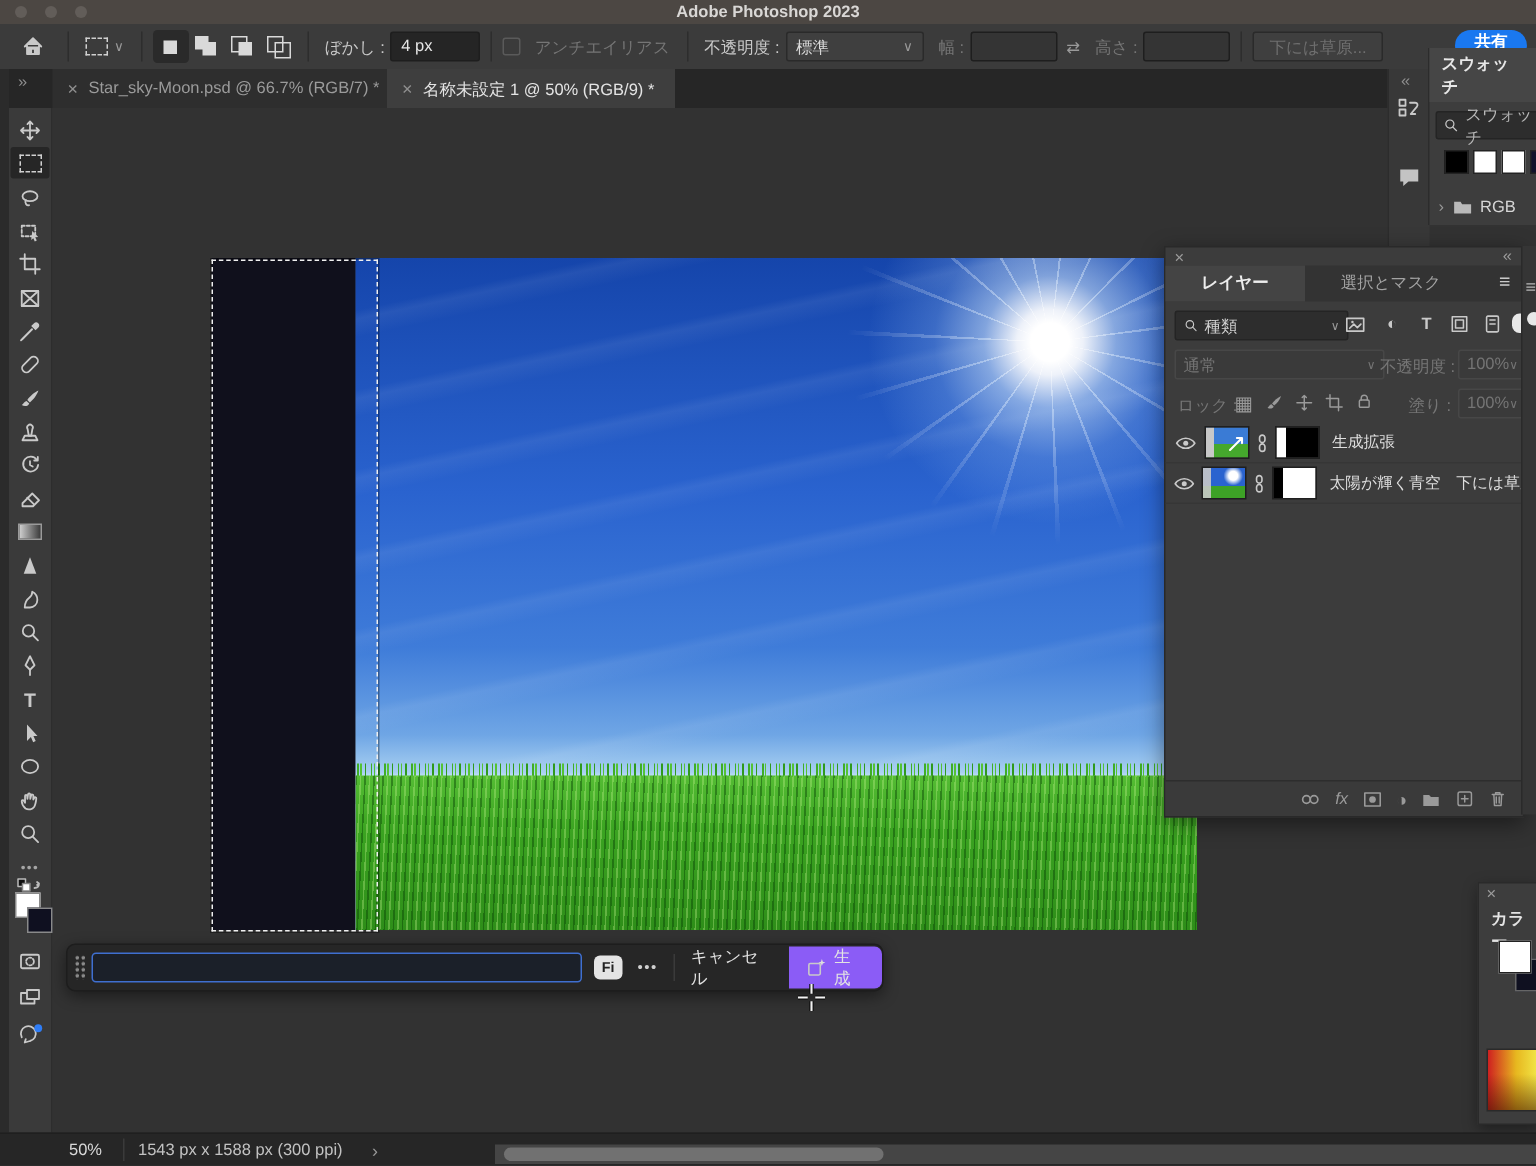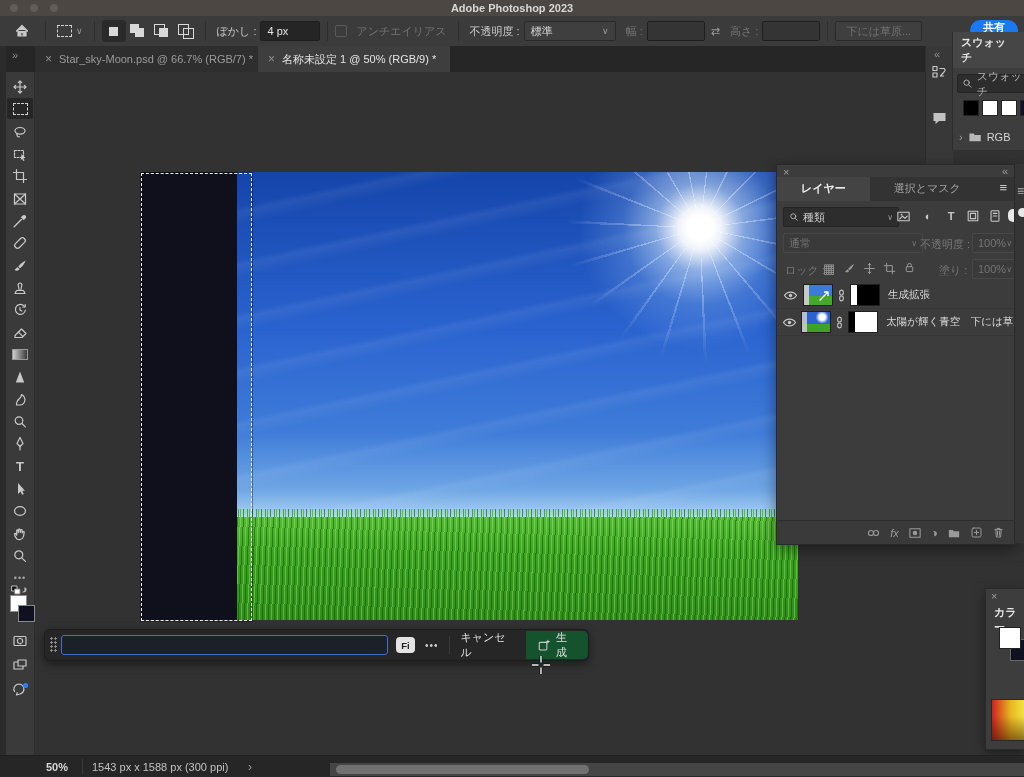--- a/index.html
+++ b/index.html
@@ -91,21 +91,21 @@
      background:linear-gradient(to bottom,rgba(0,0,0,0) 40%,rgba(60,18,0,.55) 100%),linear-gradient(to right,#ce2020,#e7b71f 55%,#f2e94a)}
 
   
   #genbar{left:44px;top:629px;width:543px;height:30px;background:#262626;border:1px solid #1d1d1d;border-radius:6px;box-shadow:0 3px 10px rgba(0,0,0,.45);display:flex;align-items:center}
   .handle{width:7px;height:16px;margin:0 4px 0 5px;background-image:radial-gradient(circle at 1.5px 1.5px,#8a8a8a 1px,transparent 1.4px);background-size:4px 4px}
   .prompt{width:328px;height:18px;background:#1b2029;border:1.5px solid #3f6fd0;border-radius:3px;color:#e6e6e6;padding:0 5px;font-size:11px;outline:none}
   .fi-badge{width:20px;height:16px;background:#e4e4e4;color:#222;font-weight:bold;font-size:9.5px;border-radius:4px;display:flex;align-items:center;justify-content:center;margin-left:8px}
   .gb-more{color:#cfcfcf;letter-spacing:1px;margin:0 10px;font-size:10px}
   .gb-sep{width:1px;height:18px;background:#3a3a3a}
   .gb-btn{display:flex;align-items:center;gap:5px;padding:0 11px;height:28px;color:#e3e3e3}
-  .gb-btn.gen{background:#14532d;border-radius:0 5px 5px 0}
+  .gb-btn.gen{background:#8b5cf6;border-radius:0 5px 5px 0}
 
   
   #cursor{left:532px;top:656px;width:18px;height:18px}
 
   
   #statusbar{left:0;top:755px;width:1024px;height:22px;background:#262626;border-top:1px solid #1f1f1f}
   #scrolltrack{position:absolute;left:330px;top:7px;width:694px;height:13px;background:#454545}
   #scrollthumb{position:absolute;left:6px;top:2px;width:253px;height:9px;background:#717171;border-radius:5px}
 </style>
 </head>
@@ -581,20 +581,20 @@
 </div>
 
 <div id="cursor" class="abs">
   <svg width="18" height="18" viewBox="0 0 18 18">
       <path d="M9 0v6.5M9 11.5V18M0 9h6.5M11.5 9H18" stroke="#111" stroke-width="3"></path>
       <path d="M9 0v6.5M9 11.5V18M0 9h6.5M11.5 9H18" stroke="#f2f2f2" stroke-width="1.4"></path>
     </svg>
 </div>
 
 <div id="statusbar" class="abs">
-  <span class="abs" style="left:46px;top:5px;color:#d8d8d8;font-weight:bold">50%</span>
+  <span class="abs" style="left:46px;top:5px;color:#d8d8d8;font-weight:normal">50%</span>
   <span class="abs" style="left:82px;top:3px;width:1px;height:15px;background:#3a3a3a"></span>
   <span class="abs" style="left:92px;top:5px;color:#c2c2c2">1543 px x 1588 px (300 ppi)</span>
   <span class="abs" style="left:248px;top:4px;color:#9a9a9a;font-size:12px">›</span>
   <div id="scrolltrack">
     <div id="scrollthumb"></div>
   </div>
 </div>
 
 </body></html>

